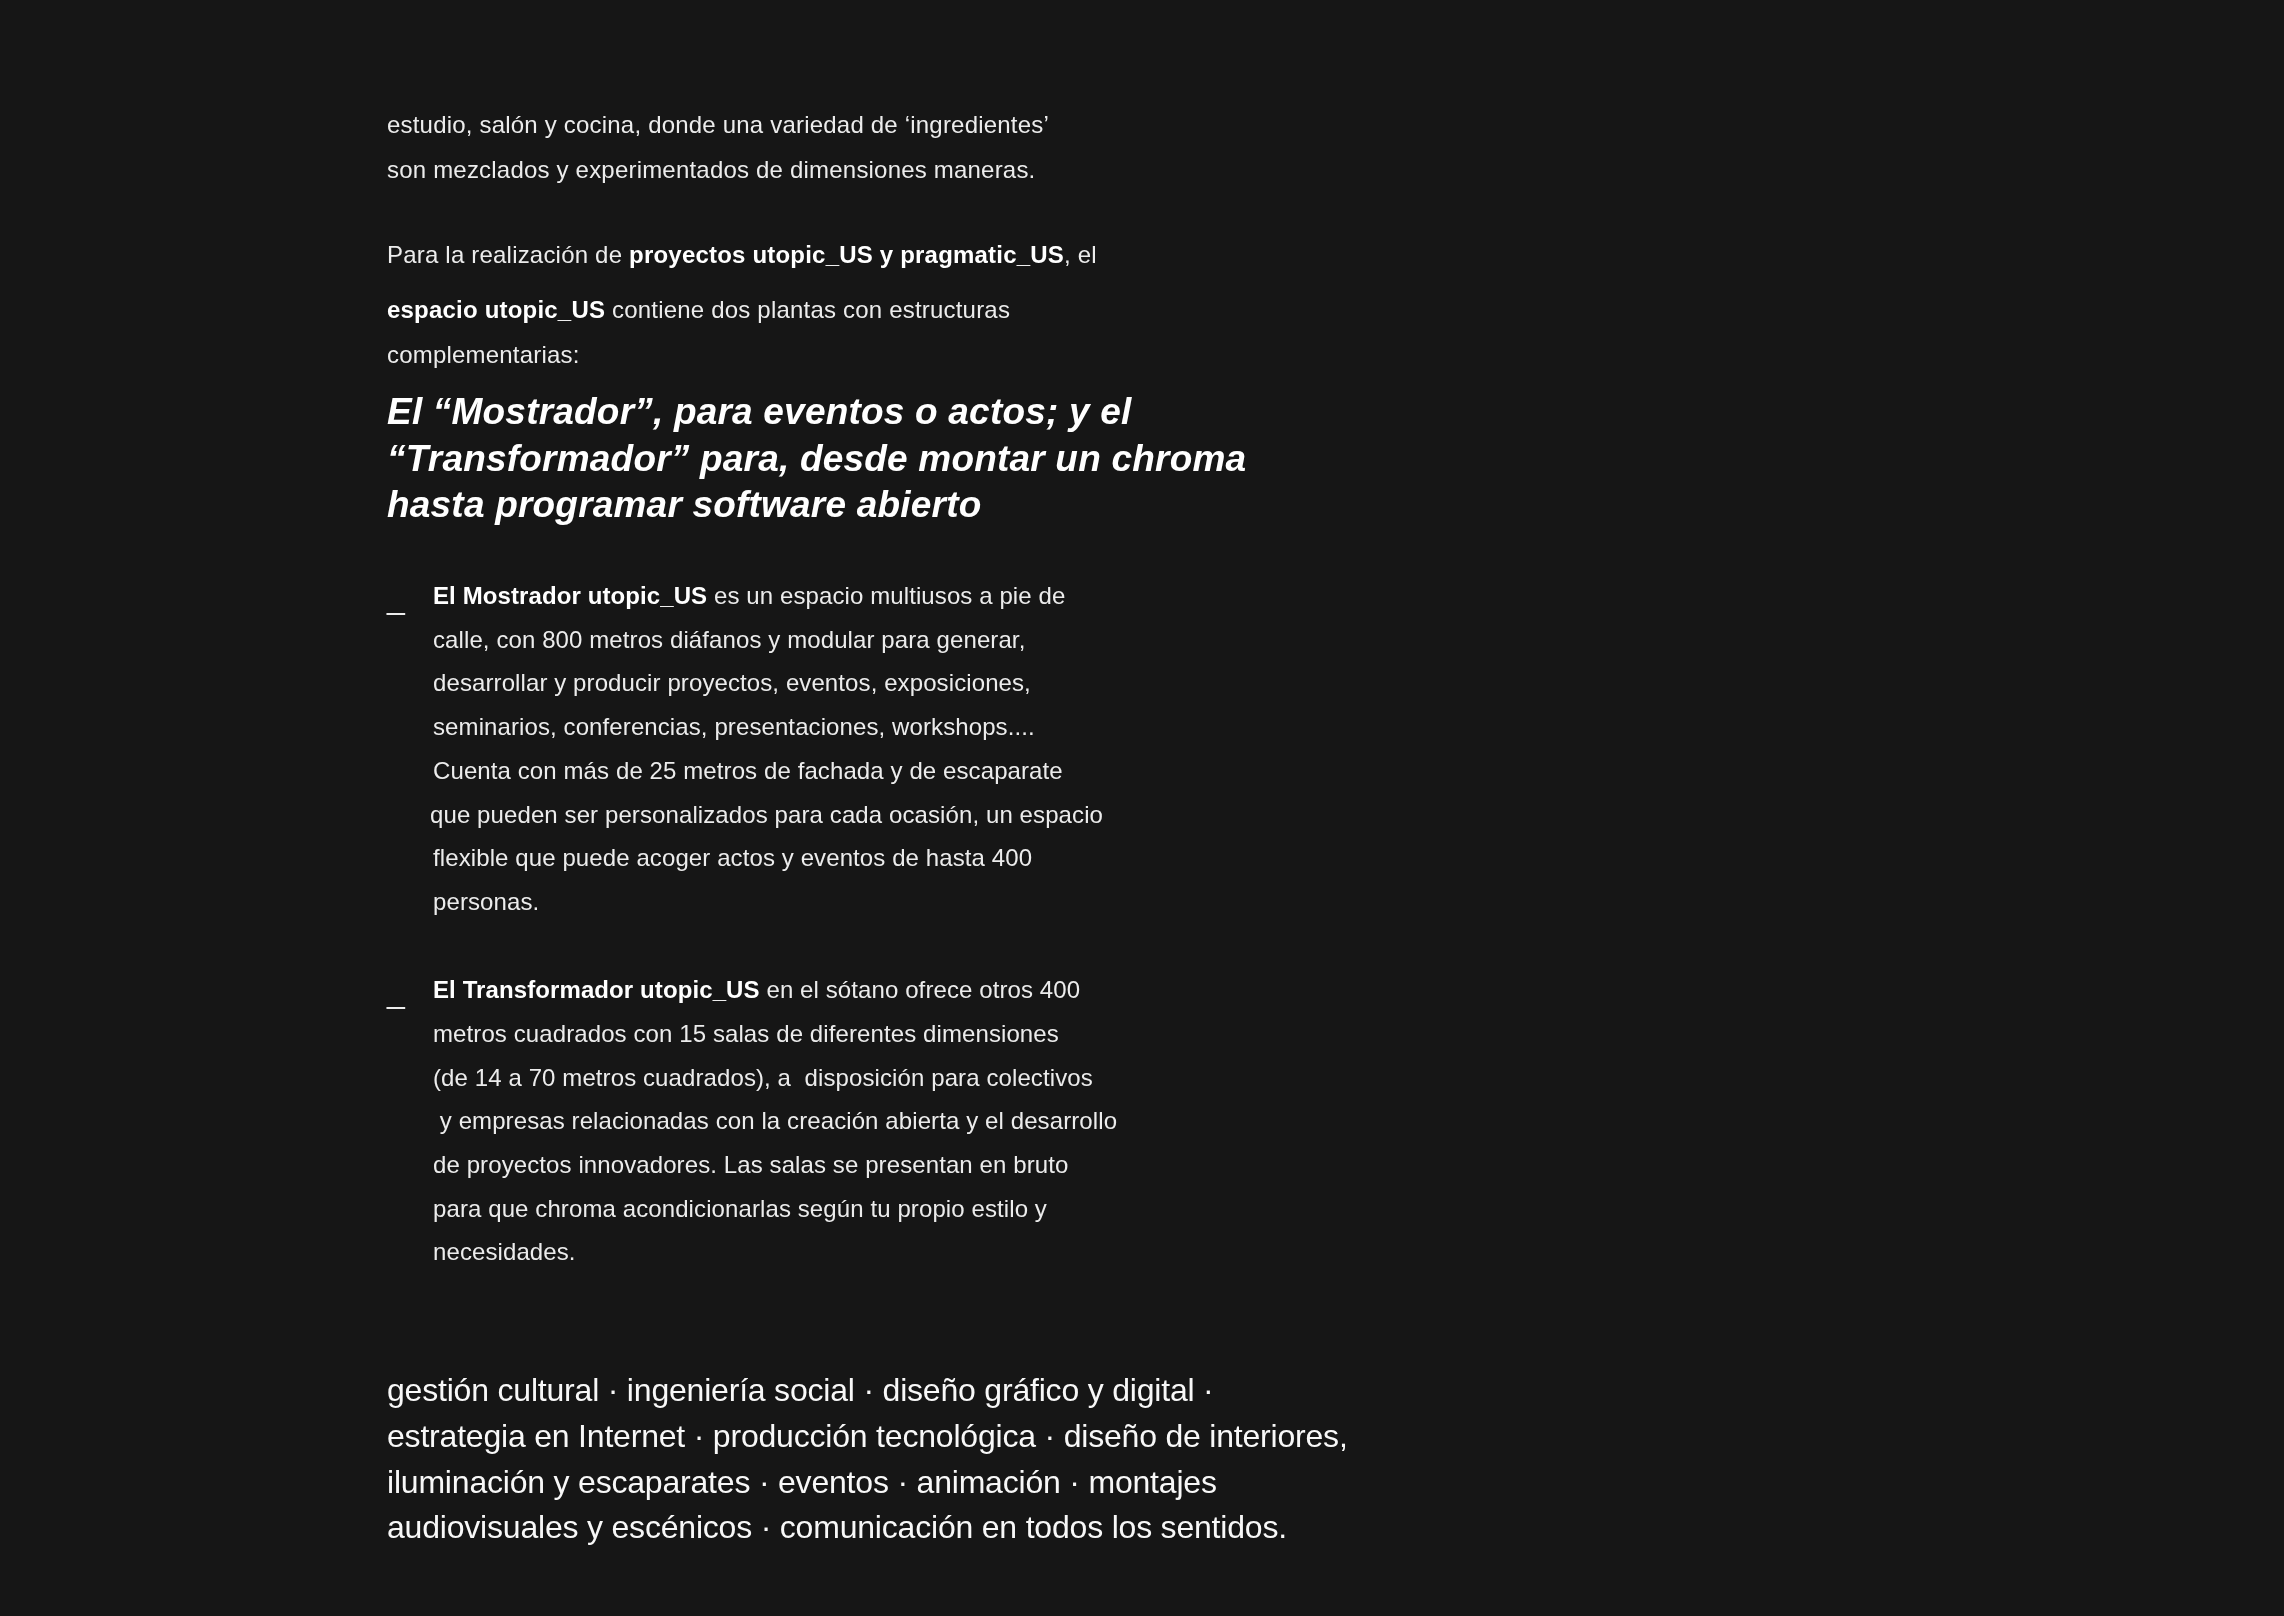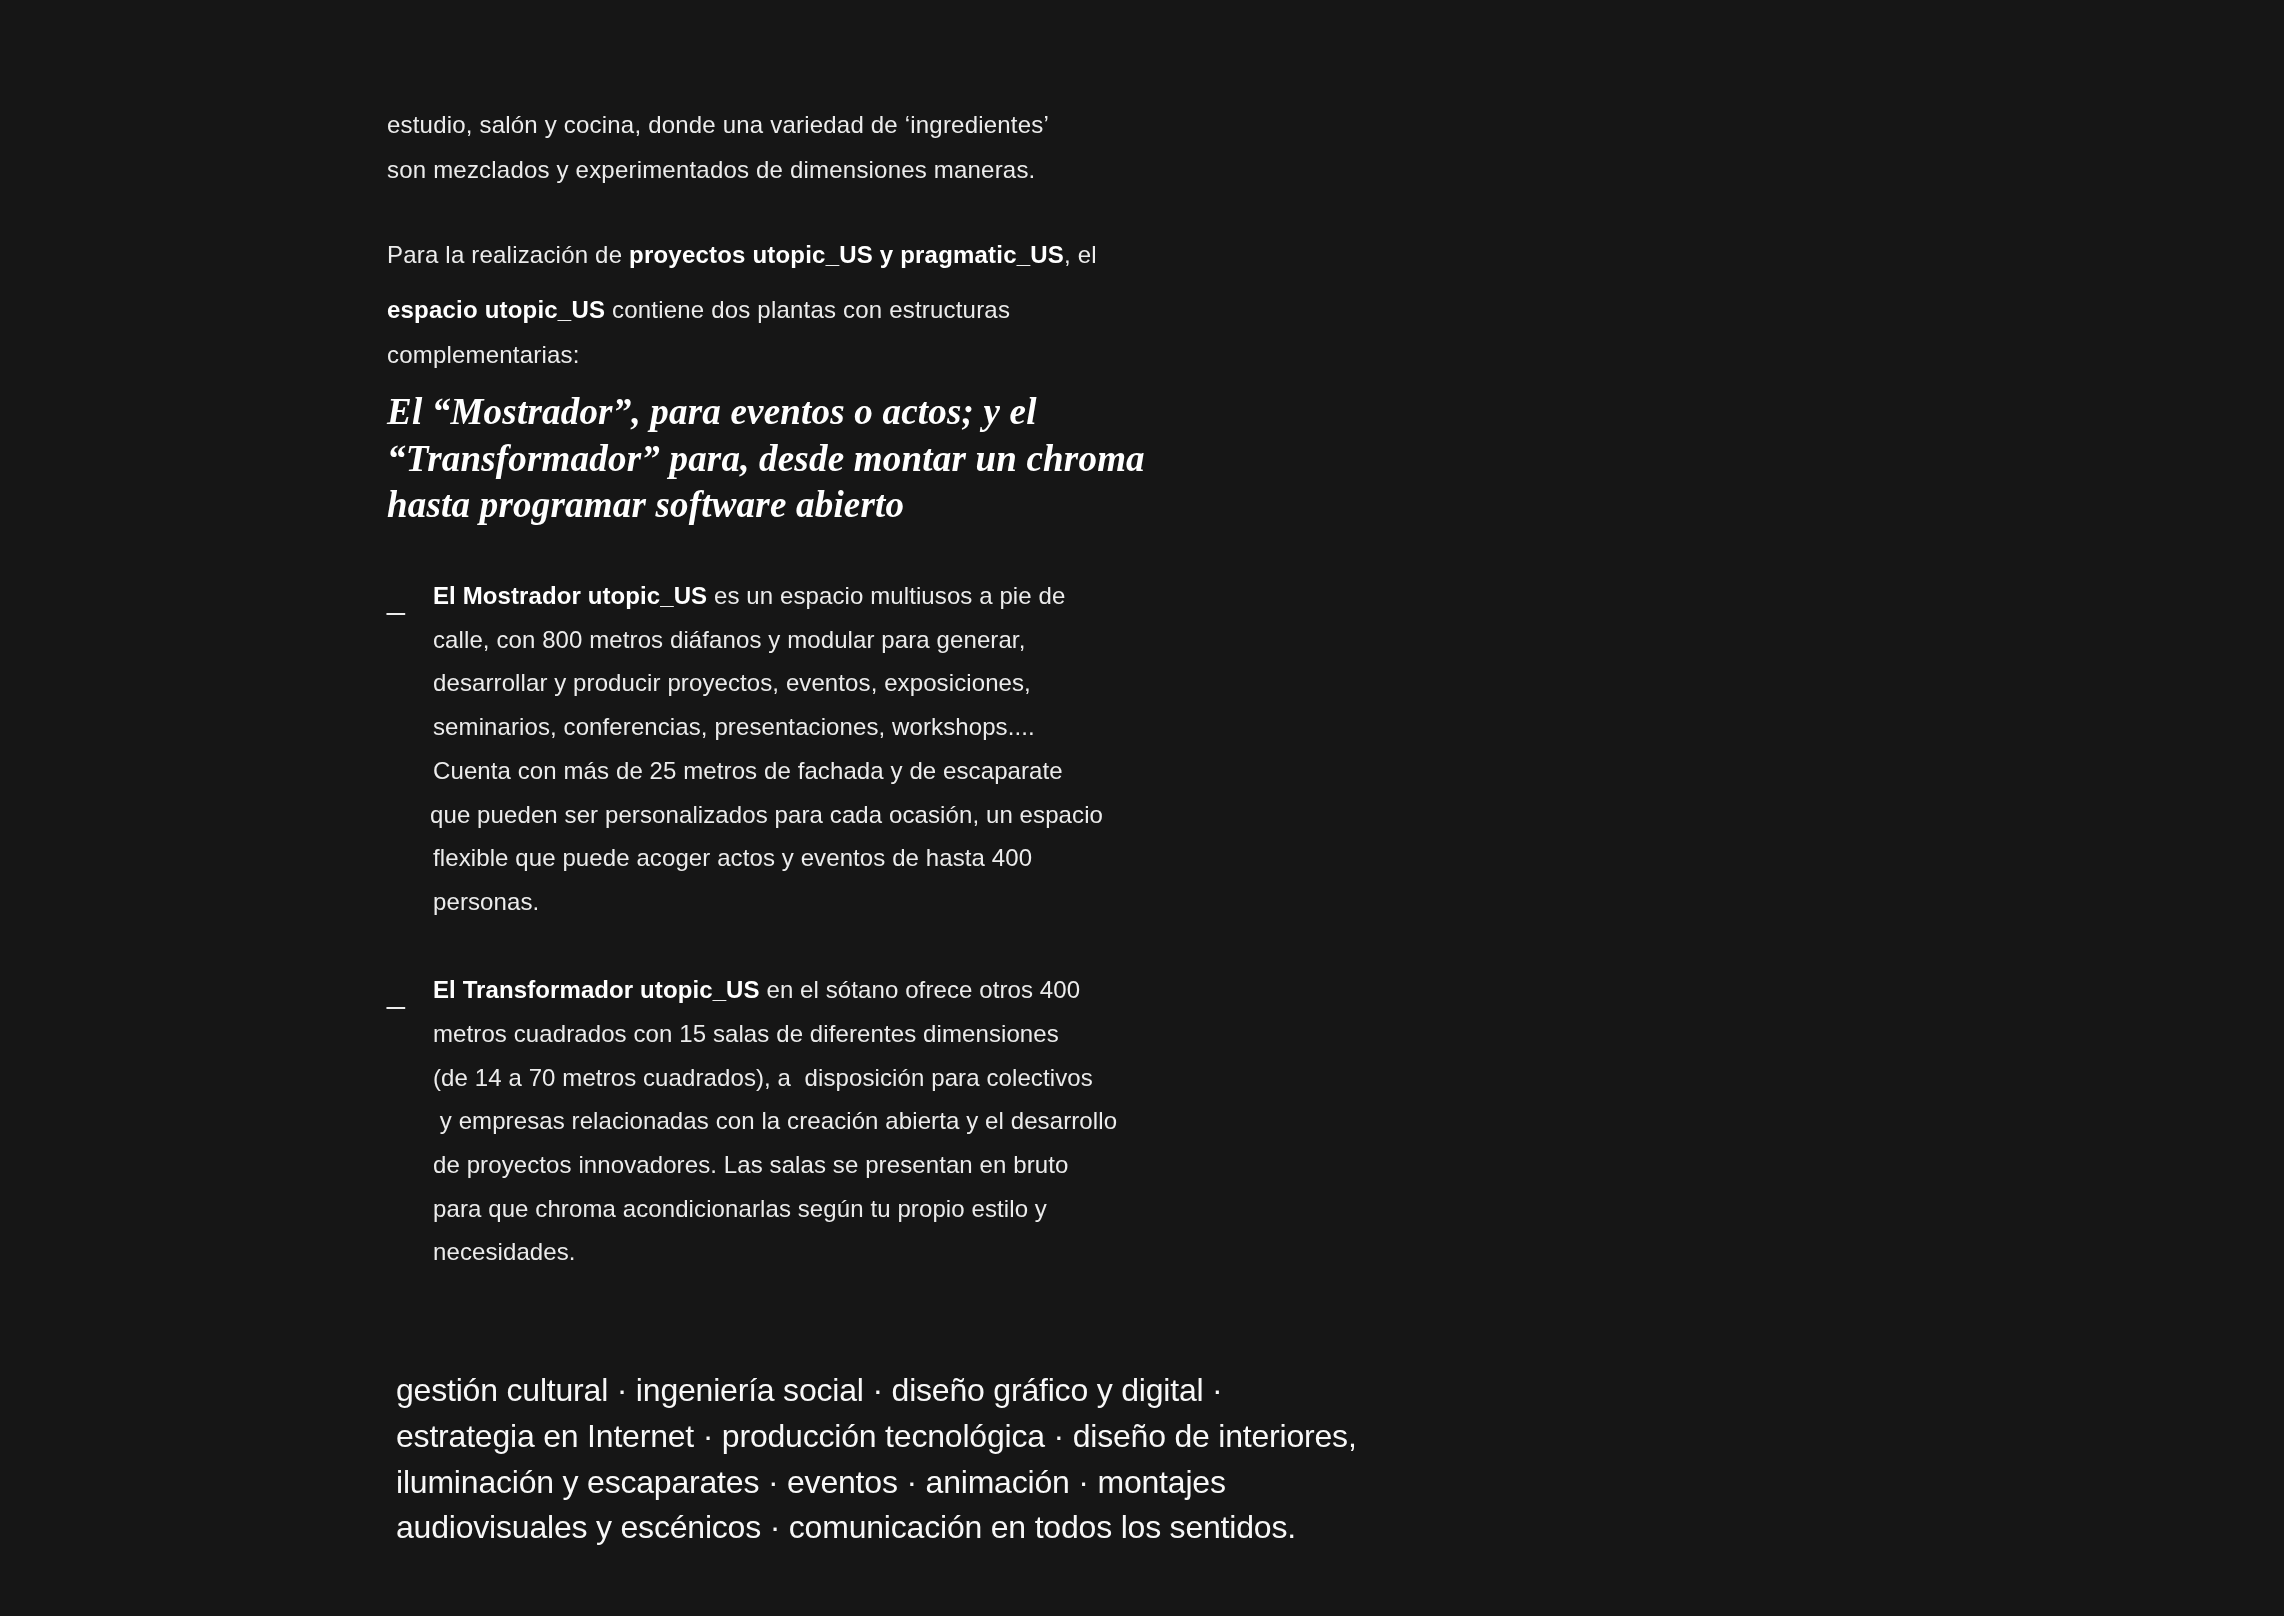--- a/index.html
+++ b/index.html
@@ -33,21 +33,21 @@
       margin-top: 32px;
     }
     .line b {
       font-weight: 700;
       color: #ffffff;
     }
     .heading-line {
       position: absolute;
       left: 0;
       white-space: pre;
-      font-family: Liberation Serif, serif;
+      font-family: Liberation Sans, sans-serif;
       font-style: italic;
       font-weight: 700;
       font-size: 37px;
       line-height: 42px;
       color: #ffffff;
       letter-spacing: 0.2px;
     }
     .bullet-mark {
       position: absolute;
       left: 0;
@@ -63,21 +63,21 @@
       line-height: 37px;
       color: #ececec;
       letter-spacing: 0.1px;
     }
     .item-line b {
       font-weight: 700;
       color: #ffffff;
     }
     .footer-line {
       position: absolute;
-      left: 9px;
+      left: 0;
       white-space: pre;
       font-size: 32px;
       line-height: 37px;
       color: #f8f8f8;
       letter-spacing: -0.2px;
       text-align: center;
     }
   </style>
 </head>
 <body>

